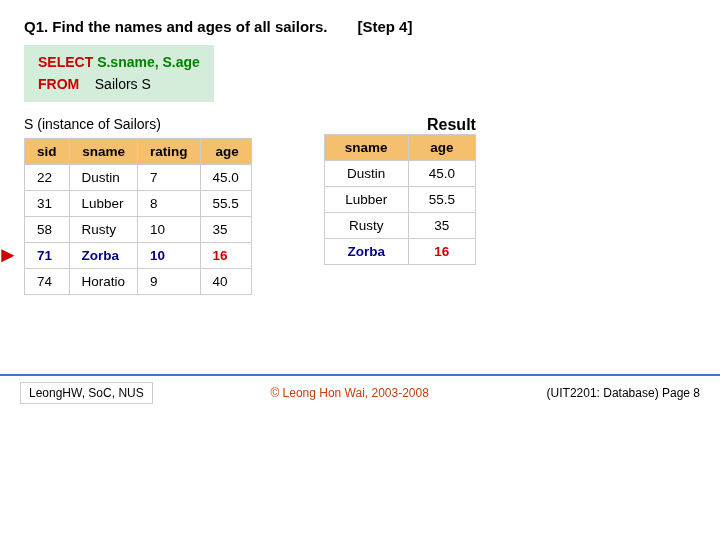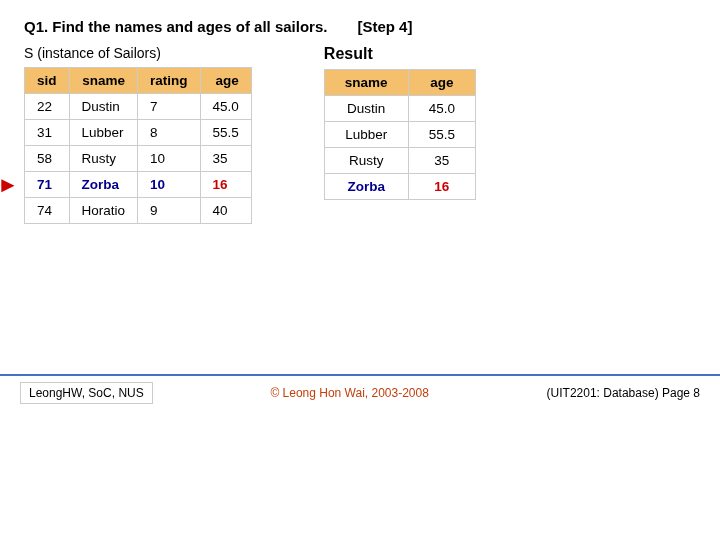--- a/index.html
+++ b/index.html
@@ -106,22 +106,21 @@
     }
 
     .result-section {
       margin-top: 0;
     }
 
     .result-title {
       font-size: 16px;
       font-weight: bold;
       color: #000;
-      margin-bottom: 6px;
-      text-align: left;
+      text-align: right;
     }
 
     .result-table th {
       background: #f5c06e;
       border: 1px solid #ccc;
       padding: 5px 20px;
       font-weight: bold;
       text-align: center;
       color: #000;
     }
@@ -182,20 +181,24 @@
 
 <div class="page">
 
   
   <div class="question-header">
     <span>Q1. Find the names and ages of all sailors.</span>
     <span class="step-label">[Step 4]</span>
   </div>
 
   
+  <div class="sql-box">
+    <span class="sql-keyword">SELECT</span>&nbsp;<span class="sql-highlight">S.sname, S.age</span><br>
+    <span class="sql-keyword">FROM</span>&nbsp;&nbsp;&nbsp;&nbsp;<span>Sailors S</span>
+  </div>
 
   
   <div class="main-content">
 
     <div class="left-section">
       <div class="section-title">S (instance of Sailors)</div>
       <table class="sailors-table">
         <thead>
           <tr>
             <th>sid</th>

